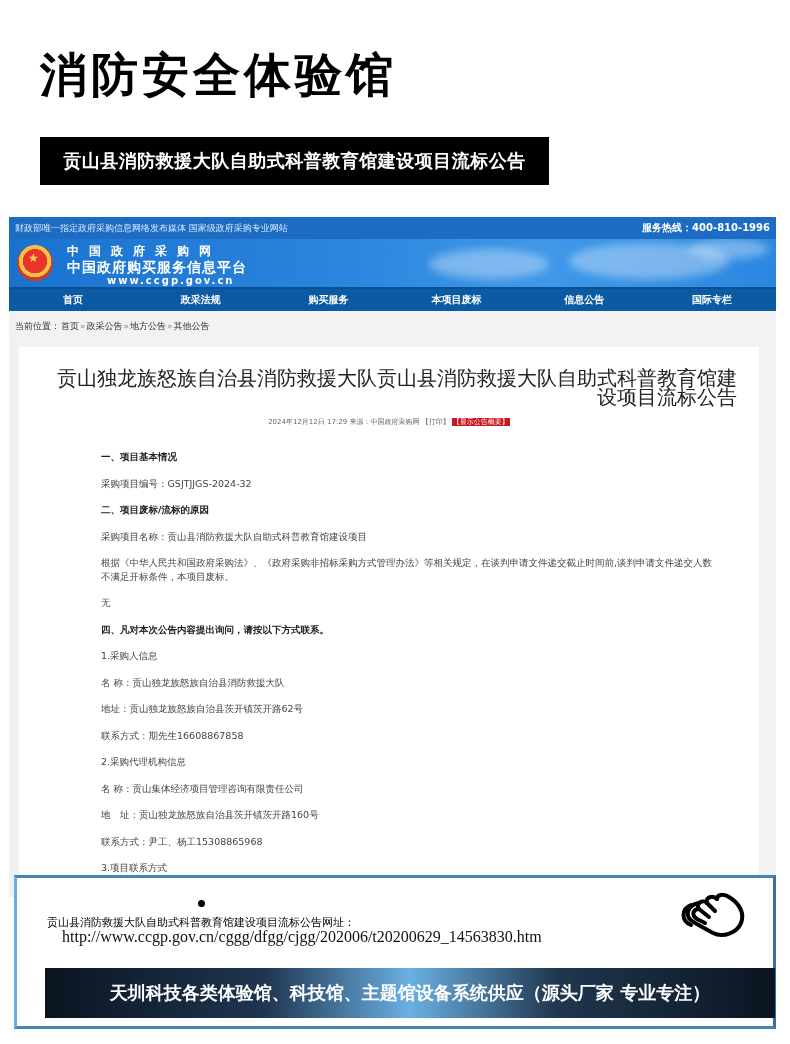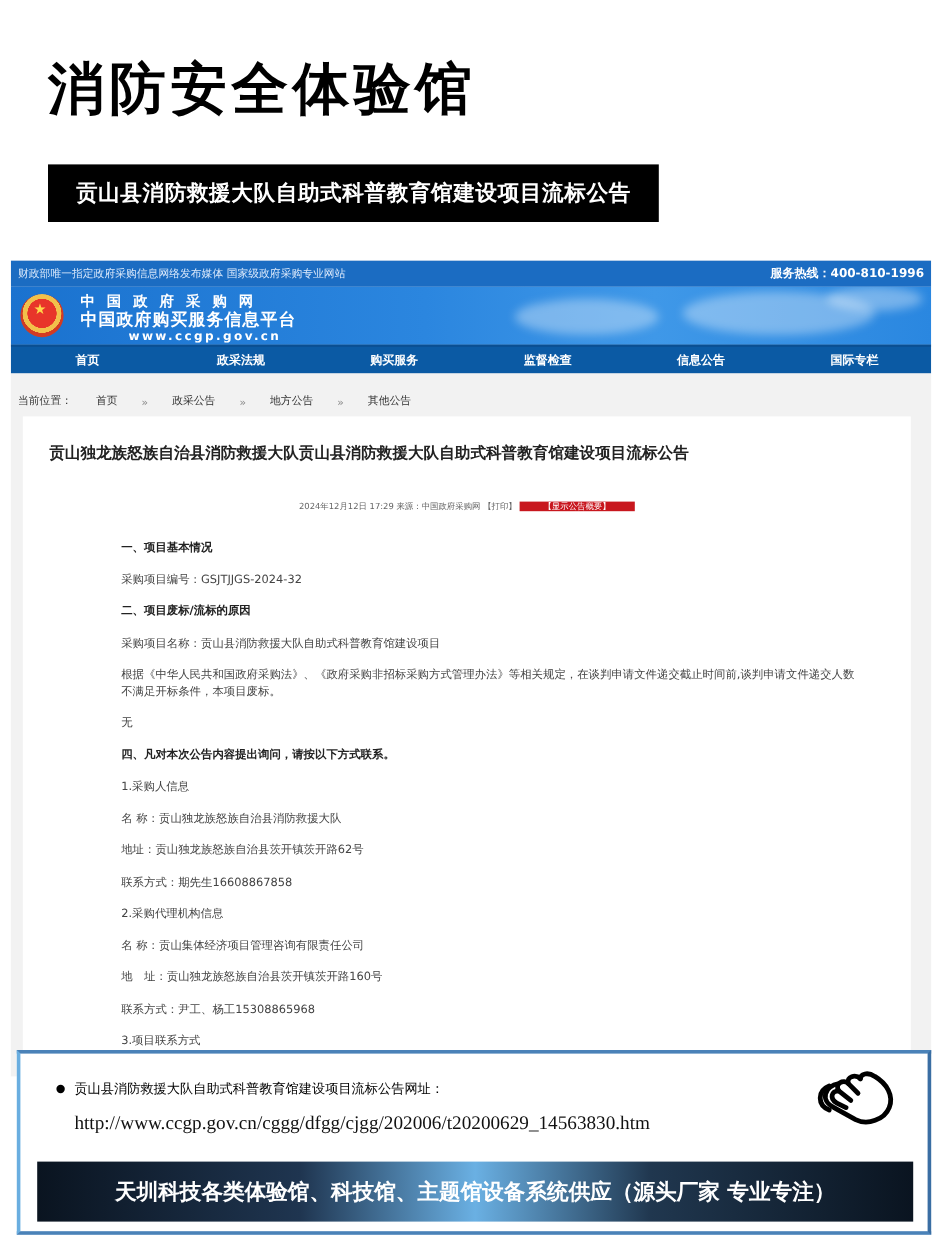--- a/index.html
+++ b/index.html
@@ -45,56 +45,56 @@
   .logo-url { font-size:10px; font-weight:bold; letter-spacing:2px; margin-left:40px; line-height:12px; }
 
   .nav {
     height:24px; background:#0b5aa4; display:flex; align-items:center;
     border-top:2px solid #0a4f92;
   }
   .nav-item {
     flex:1; text-align:center; color:#fff; font-size:10px; font-weight:bold;
   }
   .breadcrumb {
-    height:30px; font-size:9px; color:#333; display:flex; align-items:flex-end; padding-left:6px; gap:20px;
+    height:30px; font-size:9px; color:#333; display:flex; align-items:center; padding-left:6px; gap:1px;
   }
   .breadcrumb .sep { color:#888; }
   .content-card {
     position:absolute; left:10px; top:130px; width:740px; height:560px; background:#fff;
   }
   .article-title {
-    position:absolute; left:0; top:22px; width:740px; text-align:left;
-    font-size:13px; font-weight:bold; color:#222; line-height:19px; padding:0 22px;
+    position:absolute; left:0; top:22px; width:740px; text-align:right;
+    font-size:20px; font-weight:normal; color:#222; line-height:19px; padding:0 22px;
   }
   .meta {
     position:absolute; top:70px; left:0; width:740px; text-align:center; font-size:7px; color:#666;
   }
-  .meta .tag { background:#c8171e; color:#fff; padding:0 20px; }
+  .meta .tag { background:#c8171e; color:#fff; padding:0 1px; }
   .body-text {
     position:absolute; left:82px; top:103px; width:620px; font-size:9.5px; color:#444;
   }
   .para { height:26.5px; line-height:14px; }
   .para.h { font-weight:bold; color:#222; }
   .para.long { height:40px; }
 
   .link-panel {
     position:absolute; left:14px; top:875px; width:762px; height:154px;
     background:#fff; border:3px solid #4a82b8;
     border-left-color:#6aaee0; border-right-color:#3a6ea3;
   }
-  .bullet-row { position:absolute; left:30px; top:22px; display:flex; align-items:center; gap:8px; }
+  .bullet-row { position:absolute; left:30px; top:22px; display:flex; align-items:center; gap:8px;flex-direction:column; }
   .dot { width:7px; height:7px; background:#000; border-radius:50%; }
   .link-label { font-size:11px; color:#000; }
   .link-url {
     position:absolute; left:45px; top:50px; font-size:16px; color:#111;
     font-family:Liberation Serif, serif;
   }
   .hand-icon { position:absolute; left:660px; top:5px; width:80px; height:60px; }
   .slogan {
-    position:absolute; left:14px; top:90px; width:730px; height:50px;
+    position:absolute; left:28px; top:90px; width:730px; height:50px;
     background:linear-gradient(90deg,#0a1420 0%,#1f3550 30%,#6ab0e3 50%,#20374f 70%,#0a1420 100%);
     color:#fff; font-size:18px; font-weight:bold; display:flex; align-items:center; justify-content:center;
   }
 </style>
 </head>
 <body>
 
 <div class="hero-title">消防安全体验馆</div>
 <div class="subtitle-bar">
   <span>贡山县消防救援大队自助式科普教育馆建设项目流标公告</span>
@@ -113,21 +113,21 @@
     <div class="logo-text">
       <div class="logo-cn">中国政府采购网</div>
       <div class="logo-cn2">中国政府购买服务信息平台</div>
       <div class="logo-url">www.ccgp.gov.cn</div>
     </div>
   </div>
   <div class="nav">
     <div class="nav-item">首页</div>
     <div class="nav-item">政采法规</div>
     <div class="nav-item">购买服务</div>
-    <div class="nav-item">监督检查</div>
+    <div class="nav-item">本项目废标</div>
     <div class="nav-item">信息公告</div>
     <div class="nav-item">国际专栏</div>
   </div>
   <div class="breadcrumb">
     <span>当前位置：</span>
     <span>首页</span>
     <span class="sep">»</span>
     <span>政采公告</span>
     <span class="sep">»</span>
     <span>地方公告</span>

